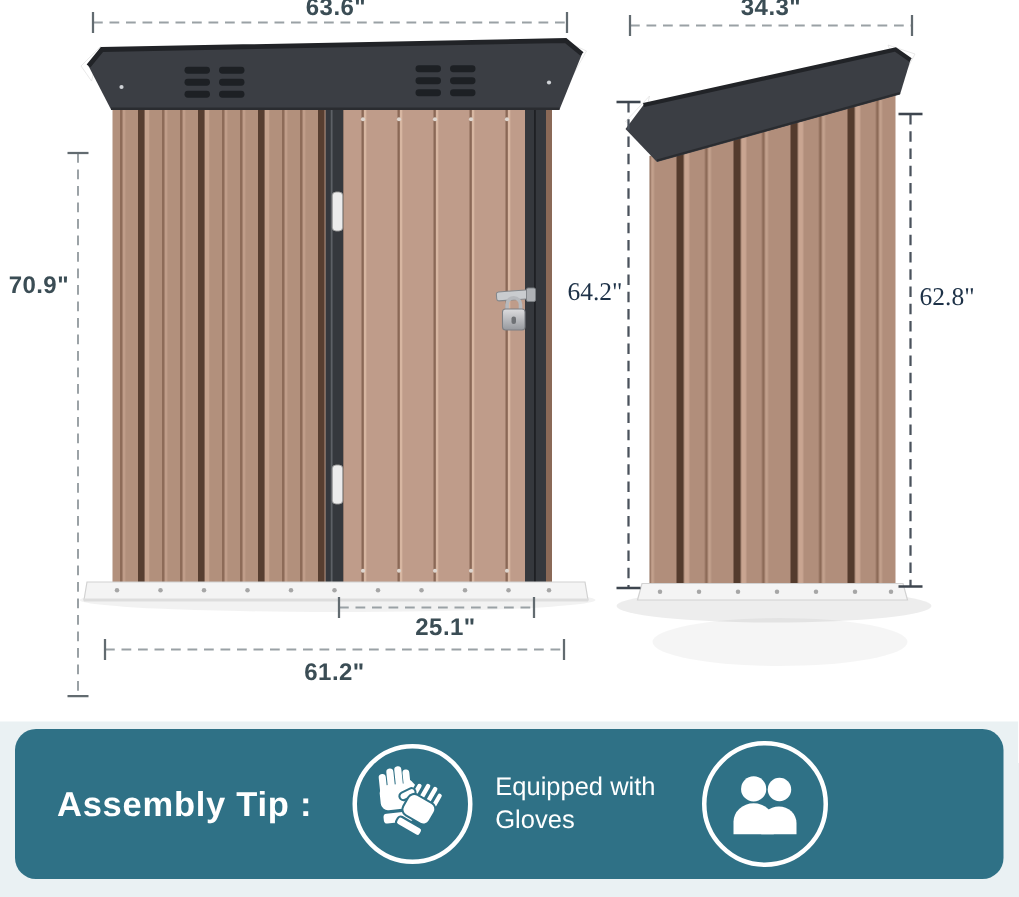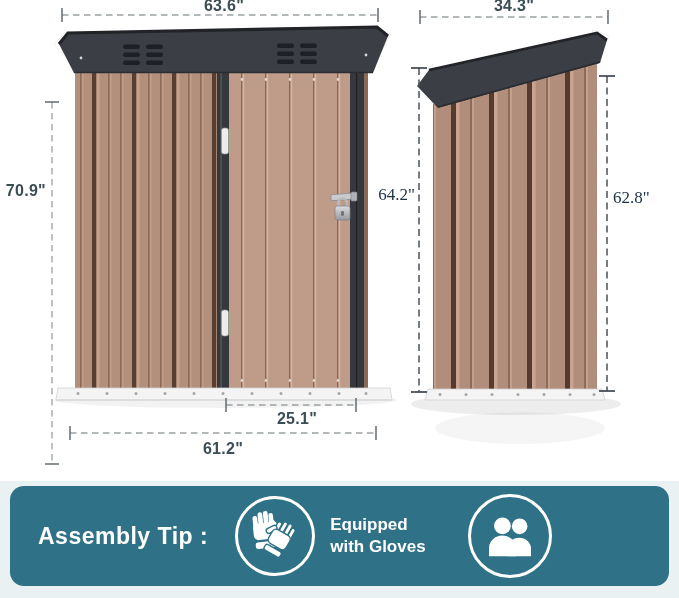--- a/index.html
+++ b/index.html
@@ -31,21 +31,21 @@
     margin-left:28px;font-size:23px;font-weight:800;letter-spacing:.5px;
     white-space:nowrap;
   }
   .tip-circle{
     flex:0 0 auto;width:74px;height:74px;border:3px solid #ffffff;
     border-radius:50%;display:flex;align-items:center;justify-content:center;
   }
   .tip-circle.gloves{margin-left:27px;}
   .tip-circle.people{margin-left:30px;width:78px;height:78px;}
   .tip-label{
-    margin-left:15px;font-size:17px;font-weight:700;line-height:1.3;
+    margin-left:15px;font-size:17px;font-weight:400;line-height:1.3;
     width:108px;
   }
   .tip-label.people-label{width:100px;margin-left:13px;}
 </style>
 </head>
 <body>
 
 <div class="stage">
 
   <svg class="diagram-svg" width="679" height="481" viewBox="0 0 679 481">

